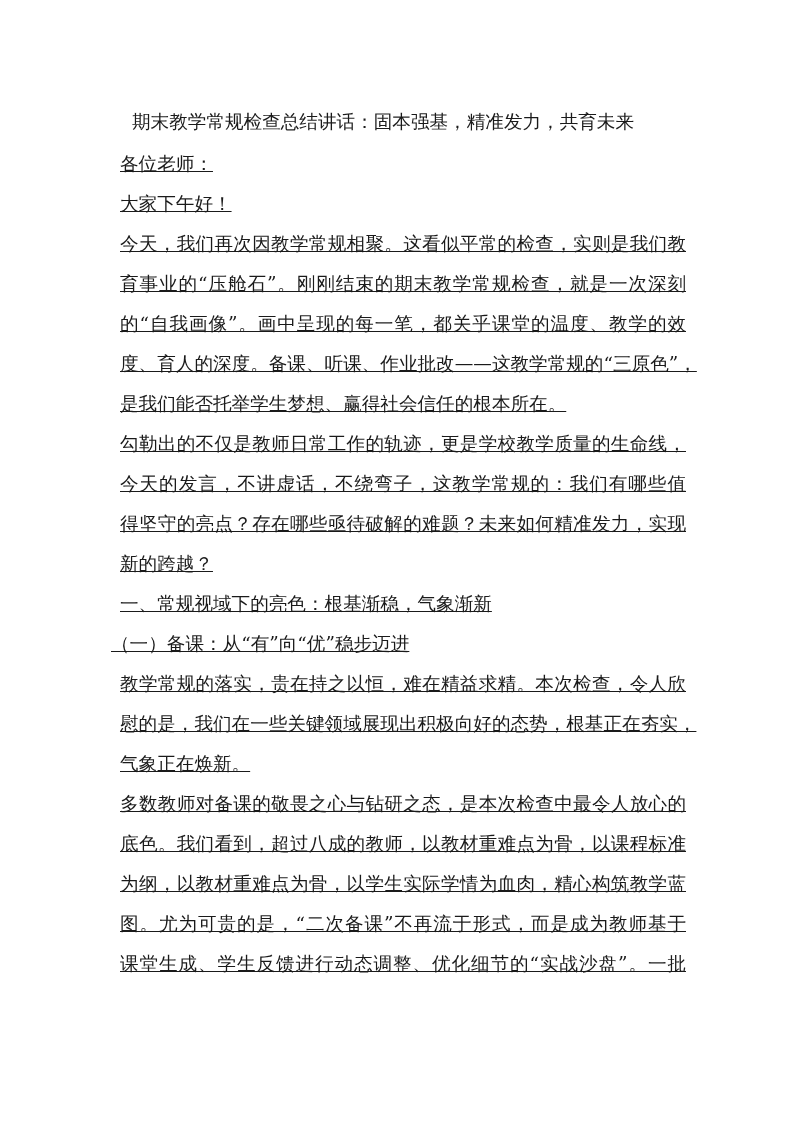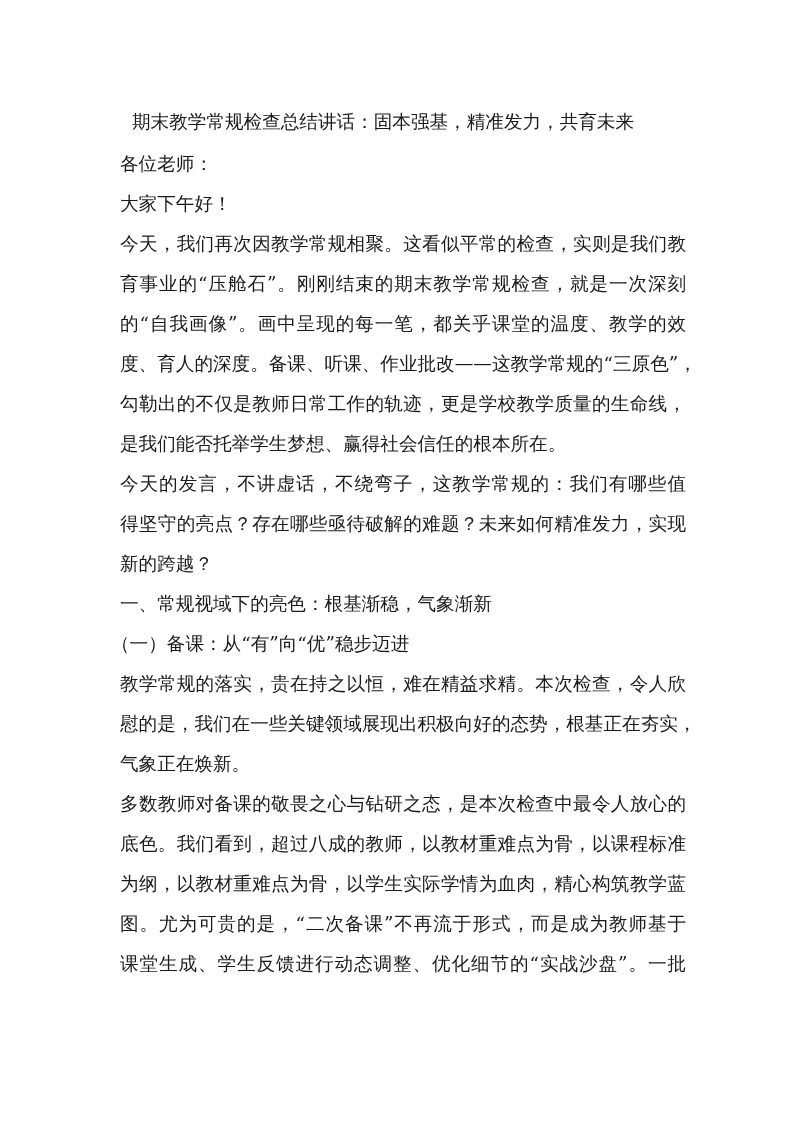--- a/index.html
+++ b/index.html
@@ -32,20 +32,21 @@
     }
     .line.last {
       text-align-last: left;
     }
     .title-line {
       height: 42px;
       margin-left: 12px;
     }
     .para {
       display: block;
+      text-decoration: underline;
     }
   </style>
 </head>
 <body>
 
 <div class="page">
   <div class="line last title-line">期末教学常规检查总结讲话：固本强基，精准发力，共育未来</div>
 
   <div class="para">
     <span class="line last">各位老师：</span>
@@ -53,22 +54,22 @@
 
   <div class="para">
     <span class="line last">大家下午好！</span>
   </div>
 
   <div class="para">
     <span class="line">今天，我们再次因教学常规相聚。这看似平常的检查，实则是我们教</span>
     <span class="line">育事业的“压舱石”。刚刚结束的期末教学常规检查，就是一次深刻</span>
     <span class="line">的“自我画像”。画中呈现的每一笔，都关乎课堂的温度、教学的效</span>
     <span class="line">度、育人的深度。备课、听课、作业批改——这教学常规的“三原色”，</span>
+    <span class="line last">是我们能否托举学生梦想、赢得社会信任的根本所在。</span>
     <span class="line">勾勒出的不仅是教师日常工作的轨迹，更是学校教学质量的生命线，</span>
-    <span class="line last">是我们能否托举学生梦想、赢得社会信任的根本所在。</span>
   </div>
 
   <div class="para">
     <span class="line">今天的发言，不讲虚话，不绕弯子，这教学常规的：我们有哪些值</span>
     <span class="line">得坚守的亮点？存在哪些亟待破解的难题？未来如何精准发力，实现</span>
     <span class="line last">新的跨越？</span>
   </div>
 
   <div class="para">
     <span class="line last">一、常规视域下的亮色：根基渐稳，气象渐新</span>

